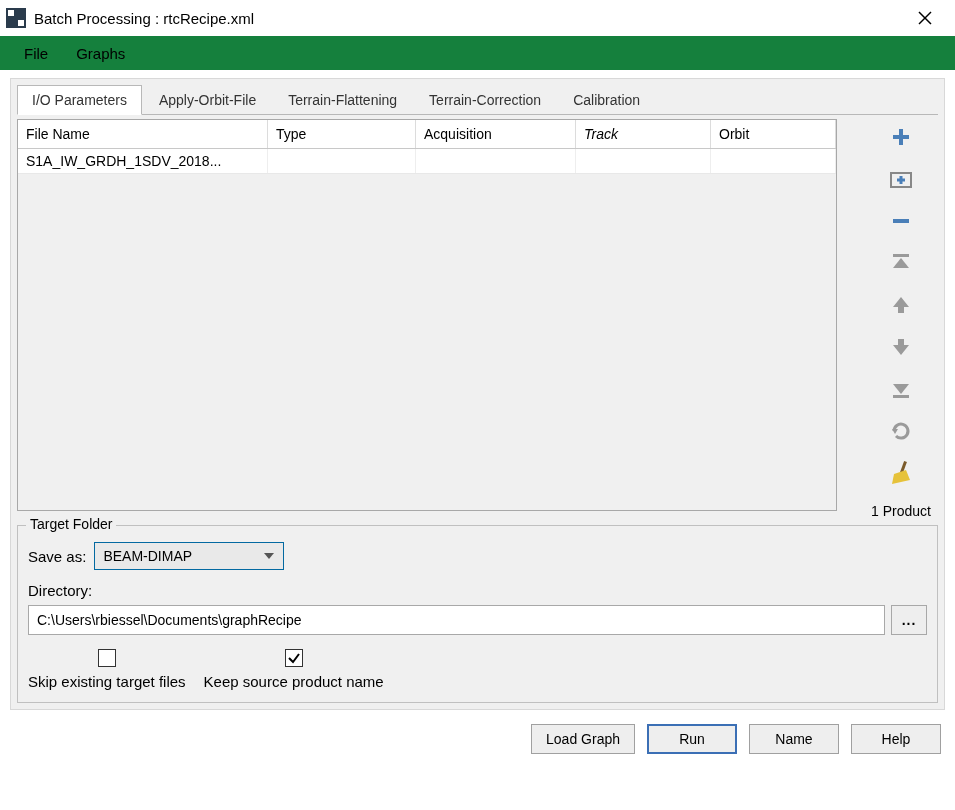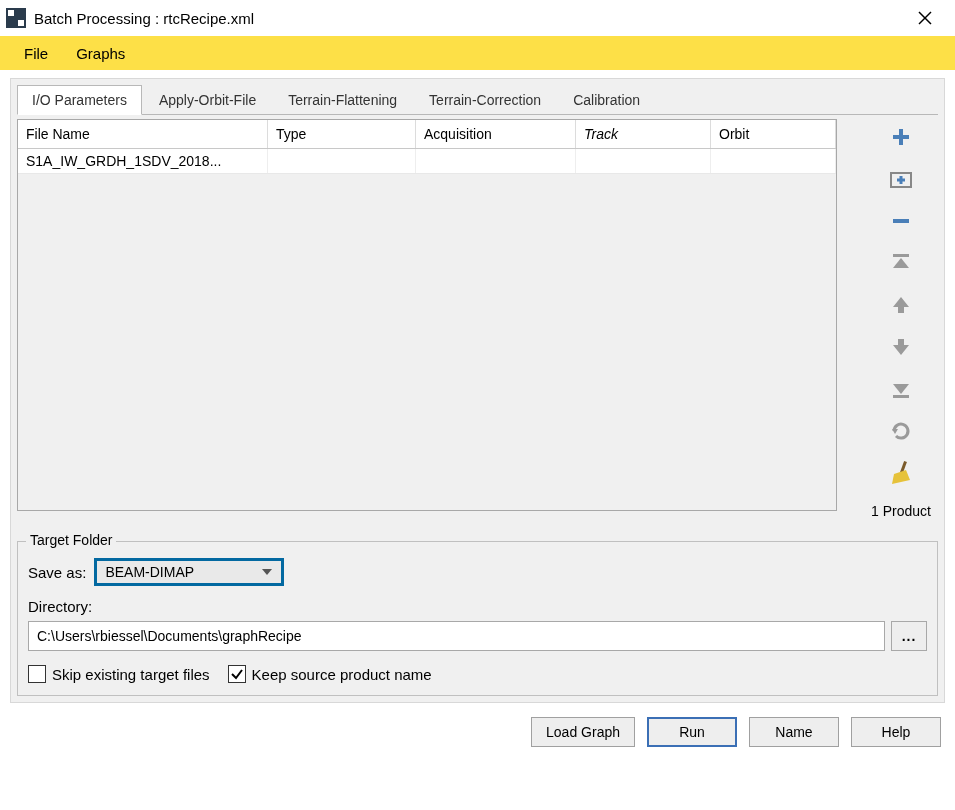--- a/index.html
+++ b/index.html
@@ -37,21 +37,21 @@
       align-items: center;
       justify-content: center;
       cursor: pointer;
       font-size: 18px;
     }
     .menubar {
       height: 34px;
       display: flex;
       align-items: center;
       padding: 0 10px;
-      background: #fde047;
+      background: #15803d;
     }
     .menu-item {
       padding: 6px 14px;
       cursor: pointer;
       font-size: 15px;
     }
     .content {
       padding: 8px 10px;
     }
     .outer-panel {
@@ -136,21 +136,21 @@
       cursor: pointer;
     }
     .product-label {
       font-size: 14px;
       margin-top: 2px;
       text-align: center;
       white-space: nowrap;
     }
     .target-folder {
       border: 1px solid #c0c0c0;
-      margin-top: 22px;
+      margin-top: 6px;
       padding: 8px 10px 12px;
       position: relative;
       background: #f0f0f0;
     }
     .target-folder .legend {
       position: absolute;
       top: -10px;
       left: 8px;
       background: #f0f0f0;
       padding: 0 4px;
@@ -162,21 +162,21 @@
       margin-top: 8px;
     }
     .form-label {
       margin-right: 8px;
       font-size: 15px;
     }
     .select-box {
       width: 190px;
       height: 28px;
       background: #e9e9e9;
-      border: 3px solid #0369a1;
+      border: 1px solid #0369a1;
       display: flex;
       align-items: center;
       padding: 0 8px;
       justify-content: space-between;
       cursor: pointer;
       font-size: 14px;
     }
     .dir-row {
       display: flex;
       align-items: center;
@@ -208,20 +208,21 @@
       display: flex;
       align-items: center;
       margin-top: 14px;
       gap: 18px;
     }
     .check-item {
       display: flex;
       align-items: center;
       gap: 6px;
       font-size: 15px;
+      flex-direction: column;
     }
     .checkbox {
       width: 18px;
       height: 18px;
       border: 1.5px solid #333;
       background: #fff;
       display: flex;
       align-items: center;
       justify-content: center;
       cursor: pointer;

